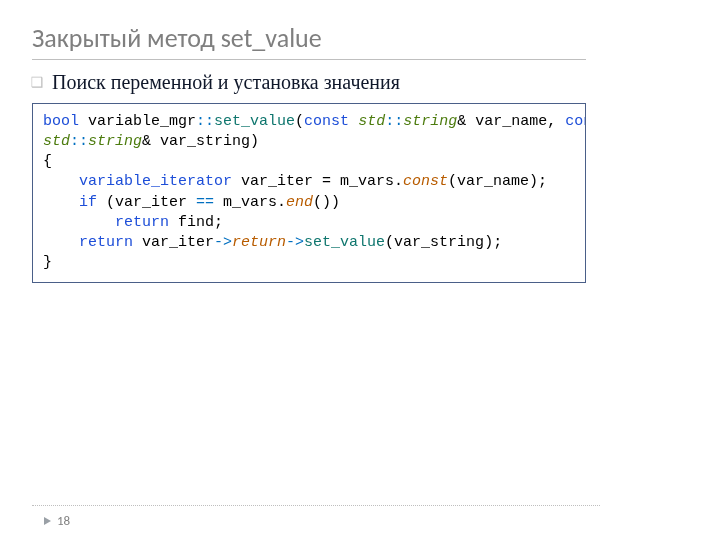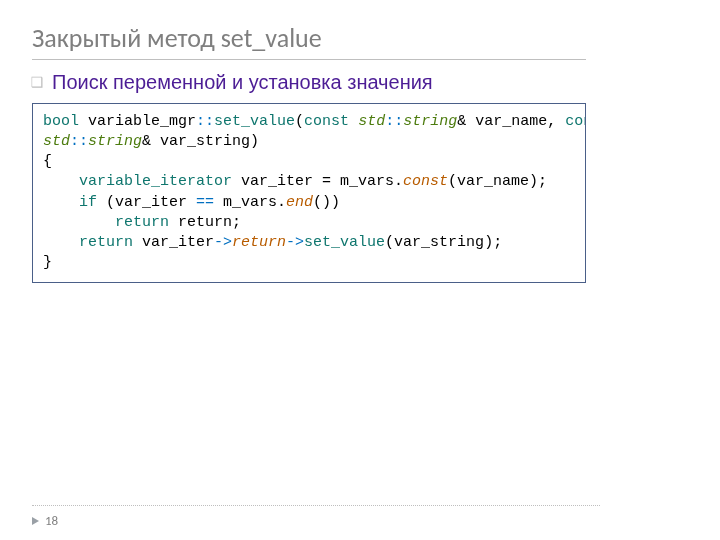--- a/index.html
+++ b/index.html
@@ -43,51 +43,51 @@
     align-items: center;
     justify-content: center;
     padding-top: 6px;
   }
   .bullet-marker span {
     font-size: 14px;
     color: #bfbfbf;
     line-height: 1;
   }
   .bullet-text {
-    font-family: Liberation Sans, sans-serif;
+    font-family: Liberation Serif, serif;
     font-size: 20px;
-    color: #4c1d95;
+    color: #0f172a;
     line-height: 1.25;
   }
   .code-box {
     border: 1px solid #4a5f88;
     padding: 8px 10px 8px 10px;
     font-family: Consolas, "Courier New", monospace;
     font-size: 15px;
     line-height: 1.35;
     white-space: pre;
     color: #000000;
     overflow: hidden;
   }
-  .kw { color: #0f766e; }           
+  .kw { color: #1d4ed8; }           
   .type-it { color: #4d7c0f; font-style: italic; } 
   .fn { color: #0f766e; }           
   .mem-it { color: #b85c00; font-style: italic; } 
   .op { color: #006fc0; }           
 
   .footer-line {
     position: absolute;
     left: 32px;
     right: 32px;
     bottom: 34px;
     border-top: 1px dotted #bfbfbf;
   }
   .footer {
     position: absolute;
-    left: 32px;
+    left: 44px;
     bottom: 12px;
     display: flex;
     align-items: center;
     gap: 6px;
     color: #808080;
     font-size: 13px;
   }
   .footer-tri {
     width: 0; height: 0;
     border-top: 4px solid transparent;
@@ -108,21 +108,21 @@
         <span>❑</span>
       </div>
     <div class="bullet-text">Поиск переменной и установка значения</div>
   </div>
 
   <div class="code-box"><span class="kw">bool</span><span> variable_mgr</span><span class="op">::</span><span class="fn">set_value</span><span>(</span><span class="kw">const</span><span> </span><span class="type-it">std</span><span class="op">::</span><span class="type-it">string</span><span>&amp; var_name, </span><span class="kw">const</span>
 <span class="type-it">std</span><span class="op">::</span><span class="type-it">string</span><span>&amp; var_string)</span>
 <span>{</span>
 <span>    </span><span class="kw">variable_iterator</span><span> var_iter = m_vars.</span><span class="mem-it">const</span><span>(var_name);</span>
 <span>    </span><span class="kw">if</span><span> (var_iter </span><span class="op">==</span><span> m_vars.</span><span class="mem-it">end</span><span>())</span>
-<span>        </span><span class="kw">return</span><span> return;</span>
+<span>        </span><span class="kw">return</span><span> find;</span>
 <span>    </span><span class="kw">return</span><span> var_iter</span><span class="op">-&gt;</span><span class="mem-it">return</span><span class="op">-&gt;</span><span class="fn">set_value</span><span>(var_string);</span>
 <span>}</span></div>
 
   <div class="footer-line"></div>
   <div class="footer">
     <div class="footer-tri"></div>
     <span>18</span>
   </div>
 
 </div>

